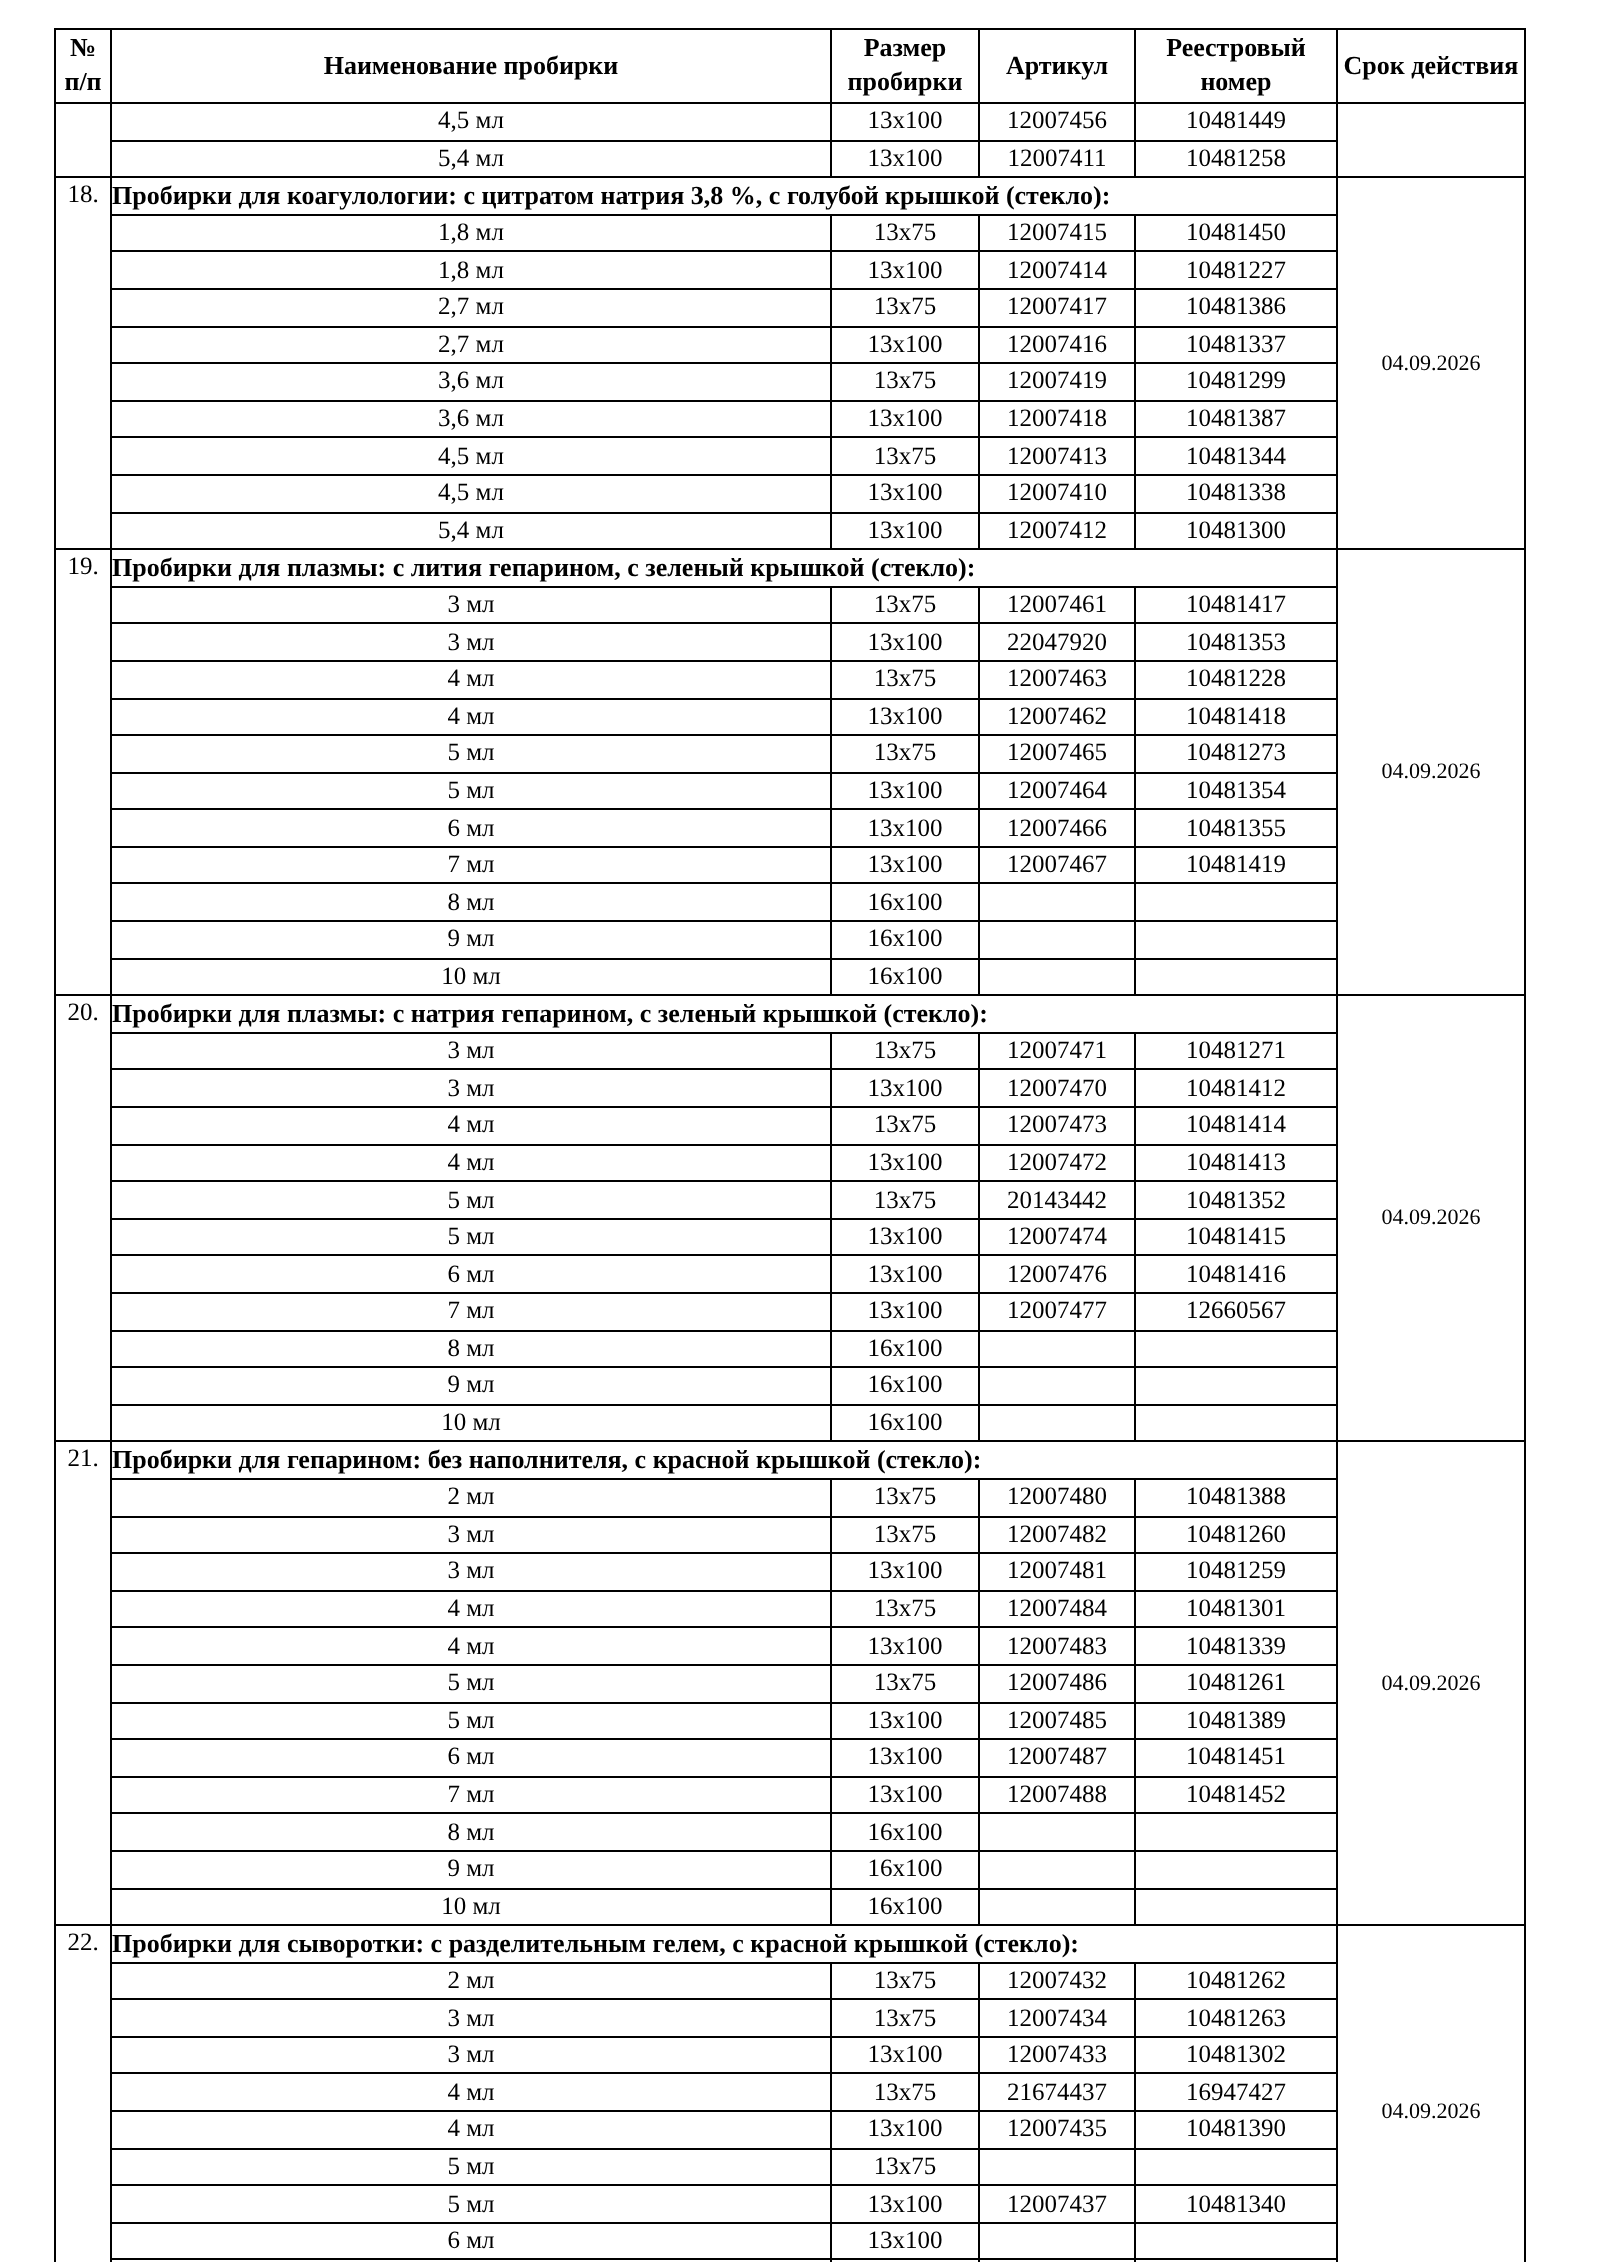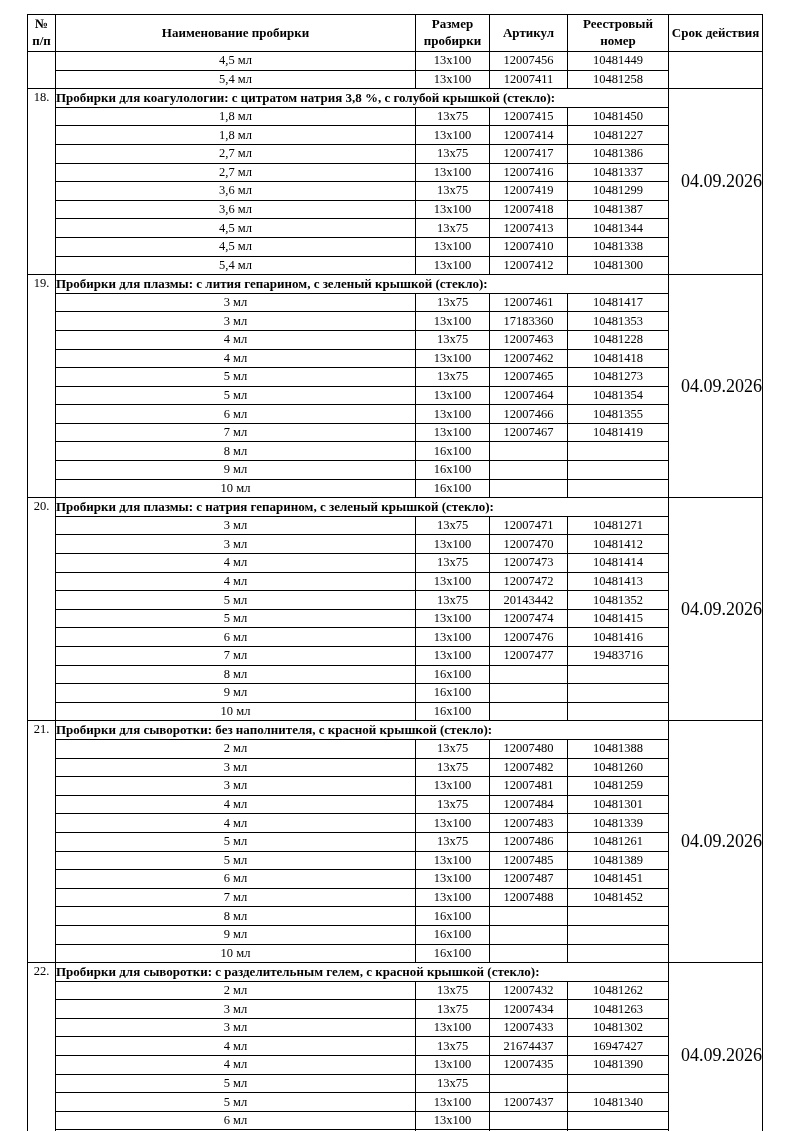--- a/index.html
+++ b/index.html
@@ -62,22 +62,22 @@
   }
   td.num-cell {
     font-size: 12.5px;
     text-align: center;
     vertical-align: top;
     padding-top: 1px;
     line-height: 16px;
     margin-left: 28px;
   }
   td.validity-cell {
-    font-size: 18px;
-    text-align: right;
+    font-size: 11px;
+    text-align: center;
     vertical-align: middle;
   }
 </style>
 </head>
 <body>
 
 <div class="page">
   <table class="tube-table">
     <colgroup>
       <col style="width:28px">
@@ -178,21 +178,21 @@
         </tr>
         <tr>
           <td class="cell name-cell">3 мл</td>
           <td class="cell center-cell">13x75</td>
           <td class="cell center-cell">12007461</td>
           <td class="cell center-cell">10481417</td>
         </tr>
         <tr>
           <td class="cell name-cell">3 мл</td>
           <td class="cell center-cell">13x100</td>
-          <td class="cell center-cell">17183360</td>
+          <td class="cell center-cell">22047920</td>
           <td class="cell center-cell">10481353</td>
         </tr>
         <tr>
           <td class="cell name-cell">4 мл</td>
           <td class="cell center-cell">13x75</td>
           <td class="cell center-cell">12007463</td>
           <td class="cell center-cell">10481228</td>
         </tr>
         <tr>
           <td class="cell name-cell">4 мл</td>
@@ -286,21 +286,21 @@
         <tr>
           <td class="cell name-cell">6 мл</td>
           <td class="cell center-cell">13x100</td>
           <td class="cell center-cell">12007476</td>
           <td class="cell center-cell">10481416</td>
         </tr>
         <tr>
           <td class="cell name-cell">7 мл</td>
           <td class="cell center-cell">13x100</td>
           <td class="cell center-cell">12007477</td>
-          <td class="cell center-cell">19483716</td>
+          <td class="cell center-cell">12660567</td>
         </tr>
         <tr>
           <td class="cell name-cell">8 мл</td>
           <td class="cell center-cell">16x100</td>
           <td class="cell center-cell"></td>
           <td class="cell center-cell"></td>
         </tr>
         <tr>
           <td class="cell name-cell">9 мл</td>
           <td class="cell center-cell">16x100</td>
@@ -308,21 +308,21 @@
           <td class="cell center-cell"></td>
         </tr>
         <tr>
           <td class="cell name-cell">10 мл</td>
           <td class="cell center-cell">16x100</td>
           <td class="cell center-cell"></td>
           <td class="cell center-cell"></td>
         </tr>
         <tr>
           <td class="num-cell" rowspan="13">21.</td>
-          <td class="section-title-cell" colspan="4">Пробирки для сыворотки: без наполнителя, с красной крышкой (стекло):</td>
+          <td class="section-title-cell" colspan="4">Пробирки для гепарином: без наполнителя, с красной крышкой (стекло):</td>
           <td class="validity-cell" rowspan="13">04.09.2026</td>
         </tr>
         <tr>
           <td class="cell name-cell">2 мл</td>
           <td class="cell center-cell">13x75</td>
           <td class="cell center-cell">12007480</td>
           <td class="cell center-cell">10481388</td>
         </tr>
         <tr>
           <td class="cell name-cell">3 мл</td>

